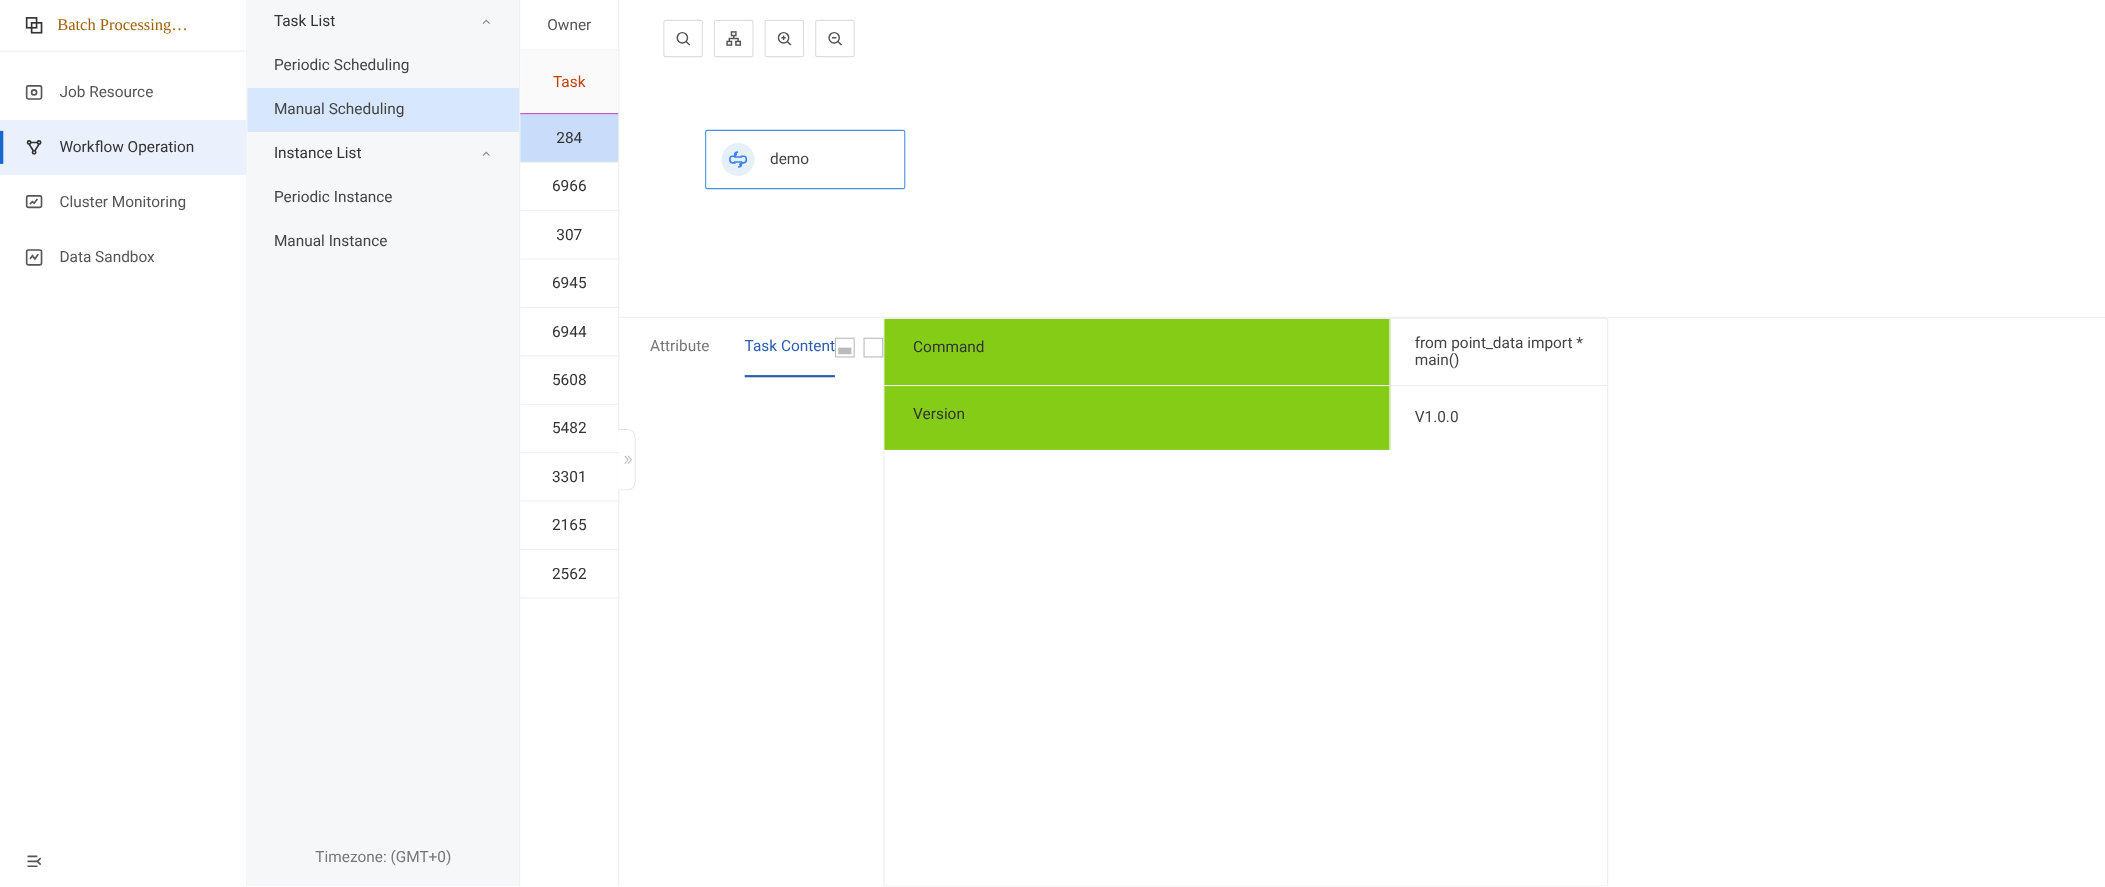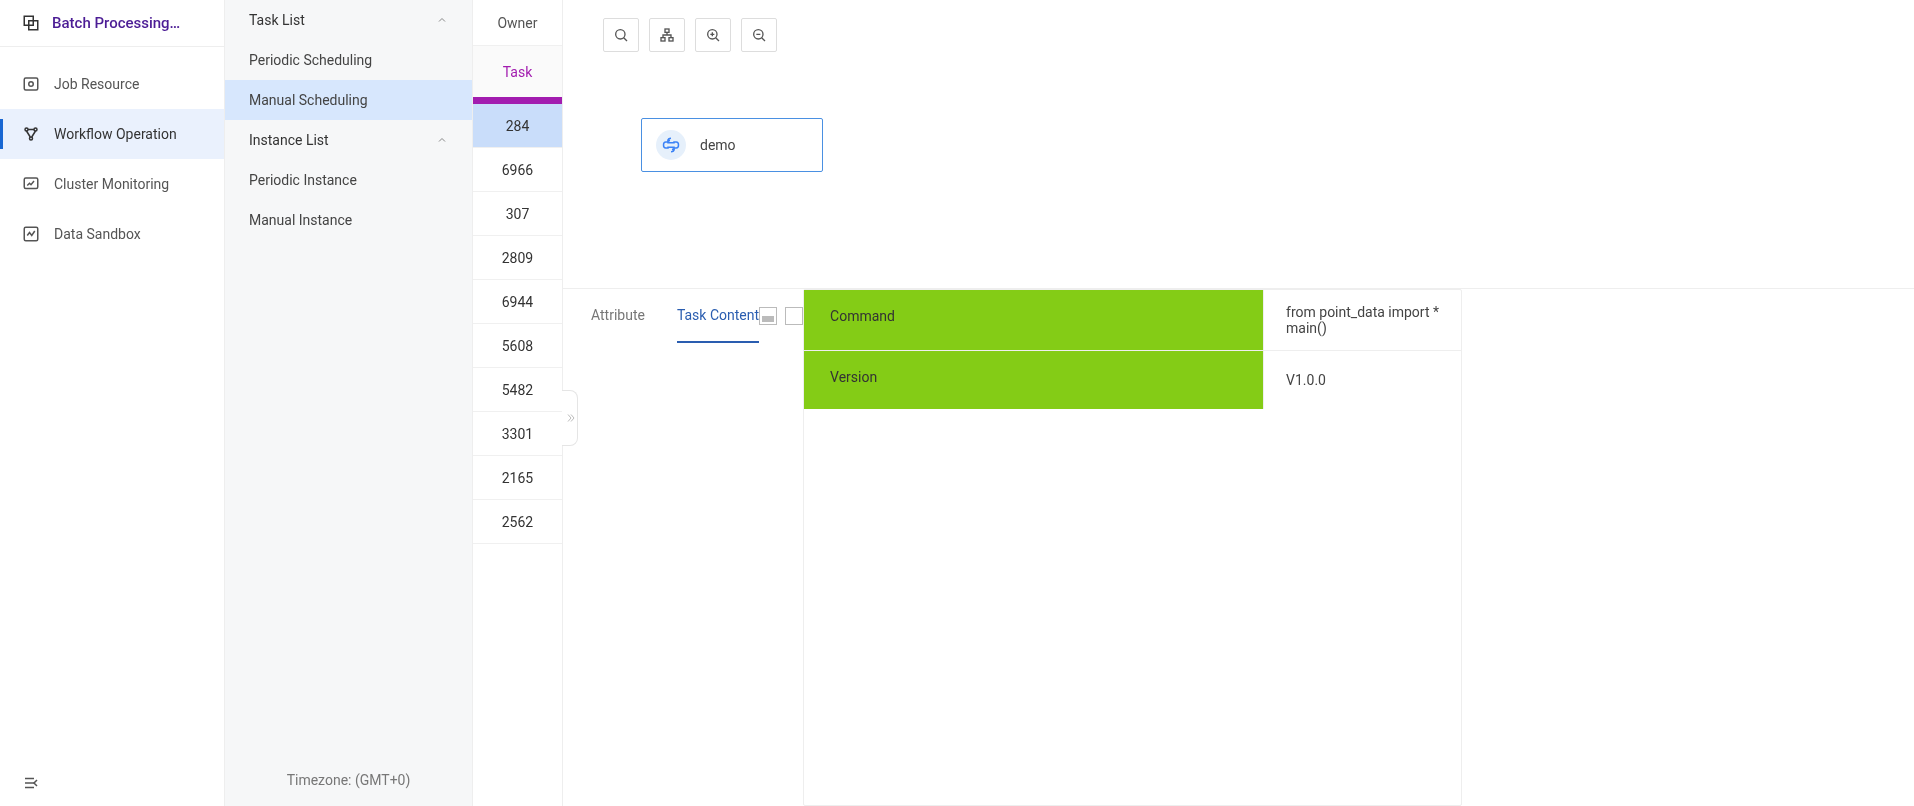--- a/index.html
+++ b/index.html
@@ -22,22 +22,23 @@
   flex-direction: column;
   background:#fff;
 }
 .sidebar1 .brand {
   display: flex;
   align-items: center;
   gap: 12px;
   padding: 14px 22px;
   border-bottom: 1px solid #eee;
   font-size: 15px;
-  color:#4c1d95;
+  color:#a16207;
   font-weight:500;
+  font-family:Liberation Serif, serif;
 }
 .sidebar1 .nav { padding-top: 12px; flex:1; }
 .sidebar1 .nav-item {
   display: flex;
   align-items: center;
   gap: 14px;
   height: 50px;
   padding: 0 22px;
   color: #555;
   cursor: pointer;
@@ -105,22 +106,22 @@
 .midcol .col-header {
   height: 46px;
   display:flex; align-items:center;
   justify-content:center;
   border-bottom:1px solid #f0f0f0;
   color:#555;
 }
 .midcol .subhead {
   height: 58px;
   display:flex; align-items:center; justify-content:center;
-  border-bottom:7px solid #a21caf;
-  color:#a21caf;
+  border-bottom:1px solid #a21caf;
+  color:#c2410c;
   background:#fafafa;
 }
 .midcol .row {
   height: 44px;
   display:flex; align-items:center; justify-content:center;
   border-bottom:1px solid #f0f0f0;
   color:#333;
 }
 .midcol .row.selected {
   background:#c9ddfa;
@@ -338,21 +339,21 @@
     <div class="tz">Timezone: (GMT+0)</div>
   </div>
 
   <div class="midcol">
     <div class="col-header">Owner</div>
     <div class="subhead">Task</div>
     <div id="list-rows">
         <div class="row selected">284</div>
         <div class="row">6966</div>
         <div class="row">307</div>
-        <div class="row">2809</div>
+        <div class="row">6945</div>
         <div class="row">6944</div>
         <div class="row">5608</div>
         <div class="row">5482</div>
         <div class="row">3301</div>
         <div class="row">2165</div>
         <div class="row">2562</div>
       </div>
     <div class="expander">
       <svg width="12" height="12" viewBox="0 0 24 24" fill="none" stroke="#bbb" stroke-width="2">
           <path d="M8 5l6 7-6 7"></path>

